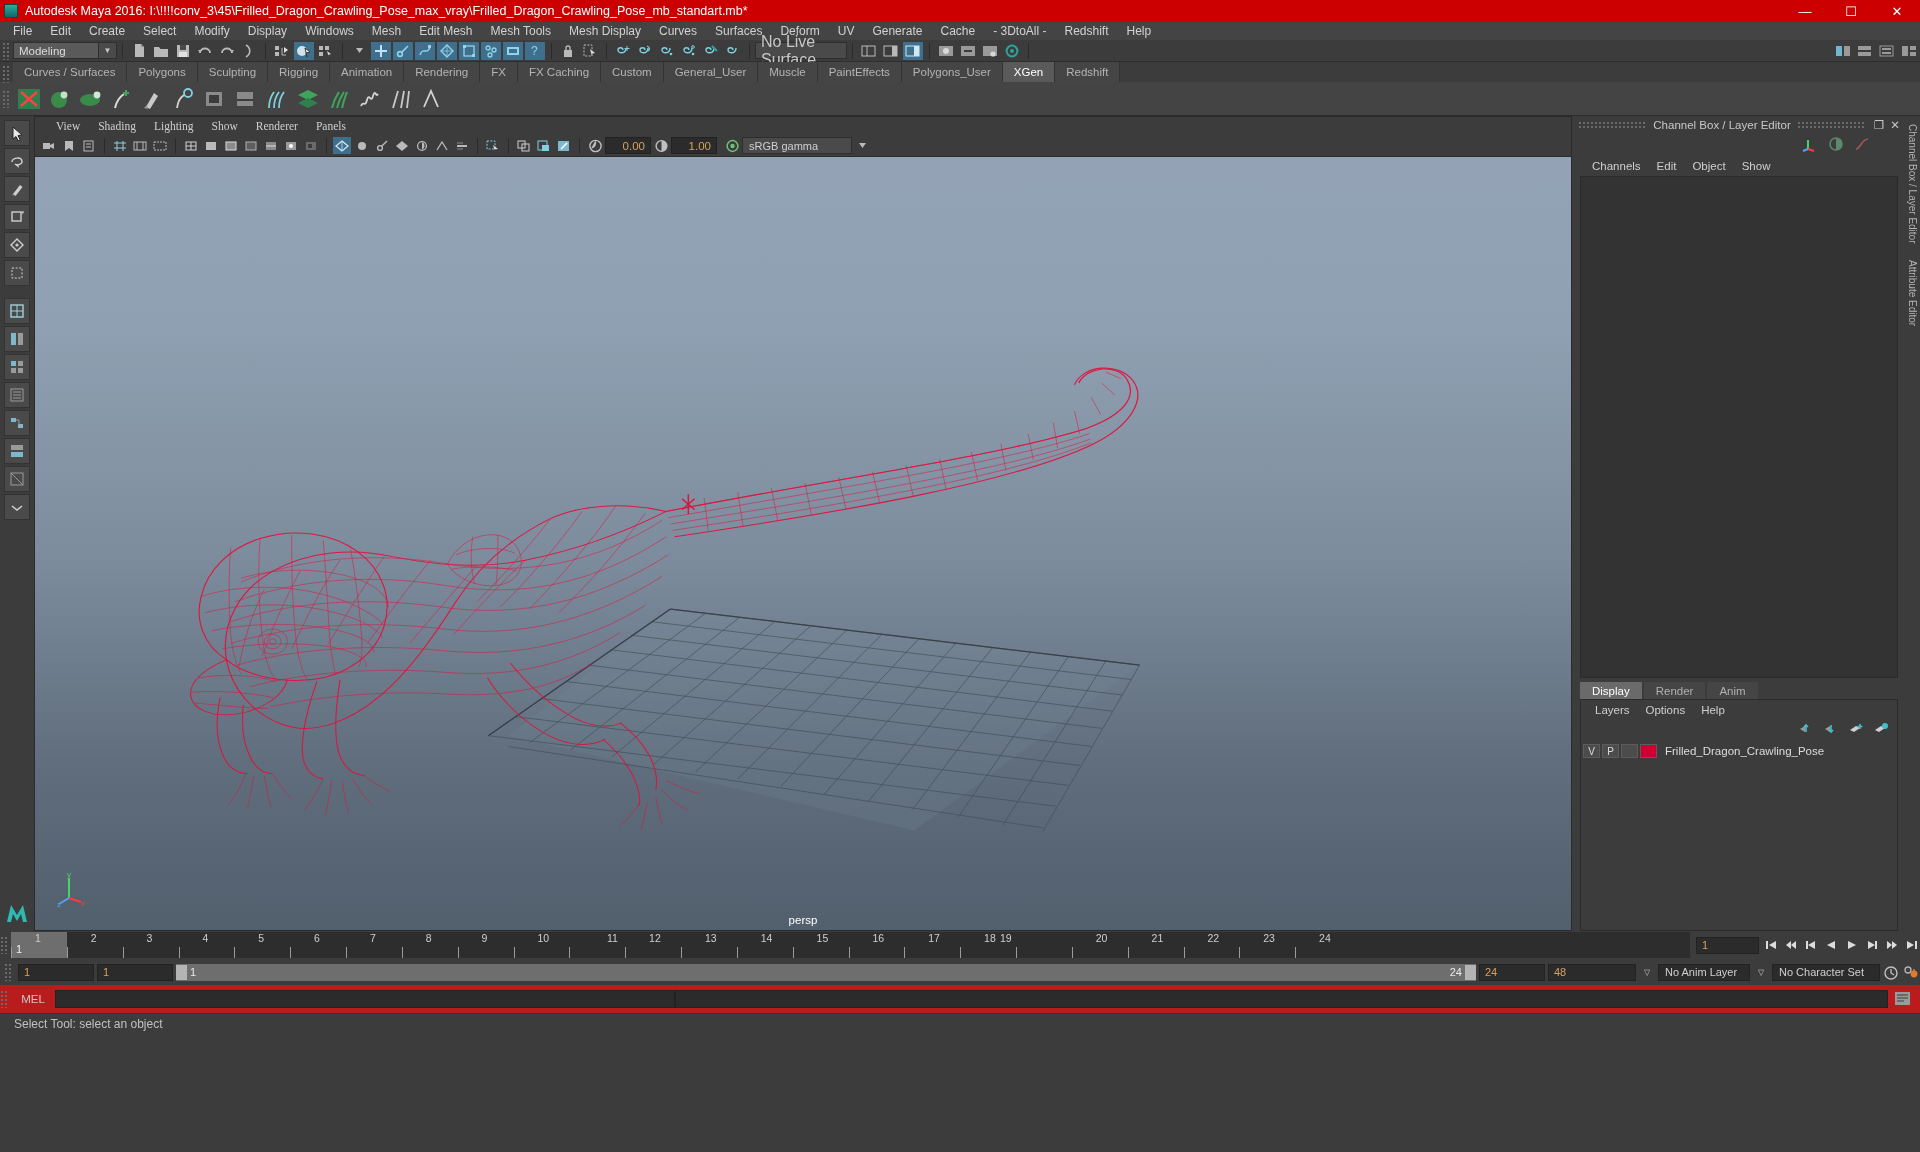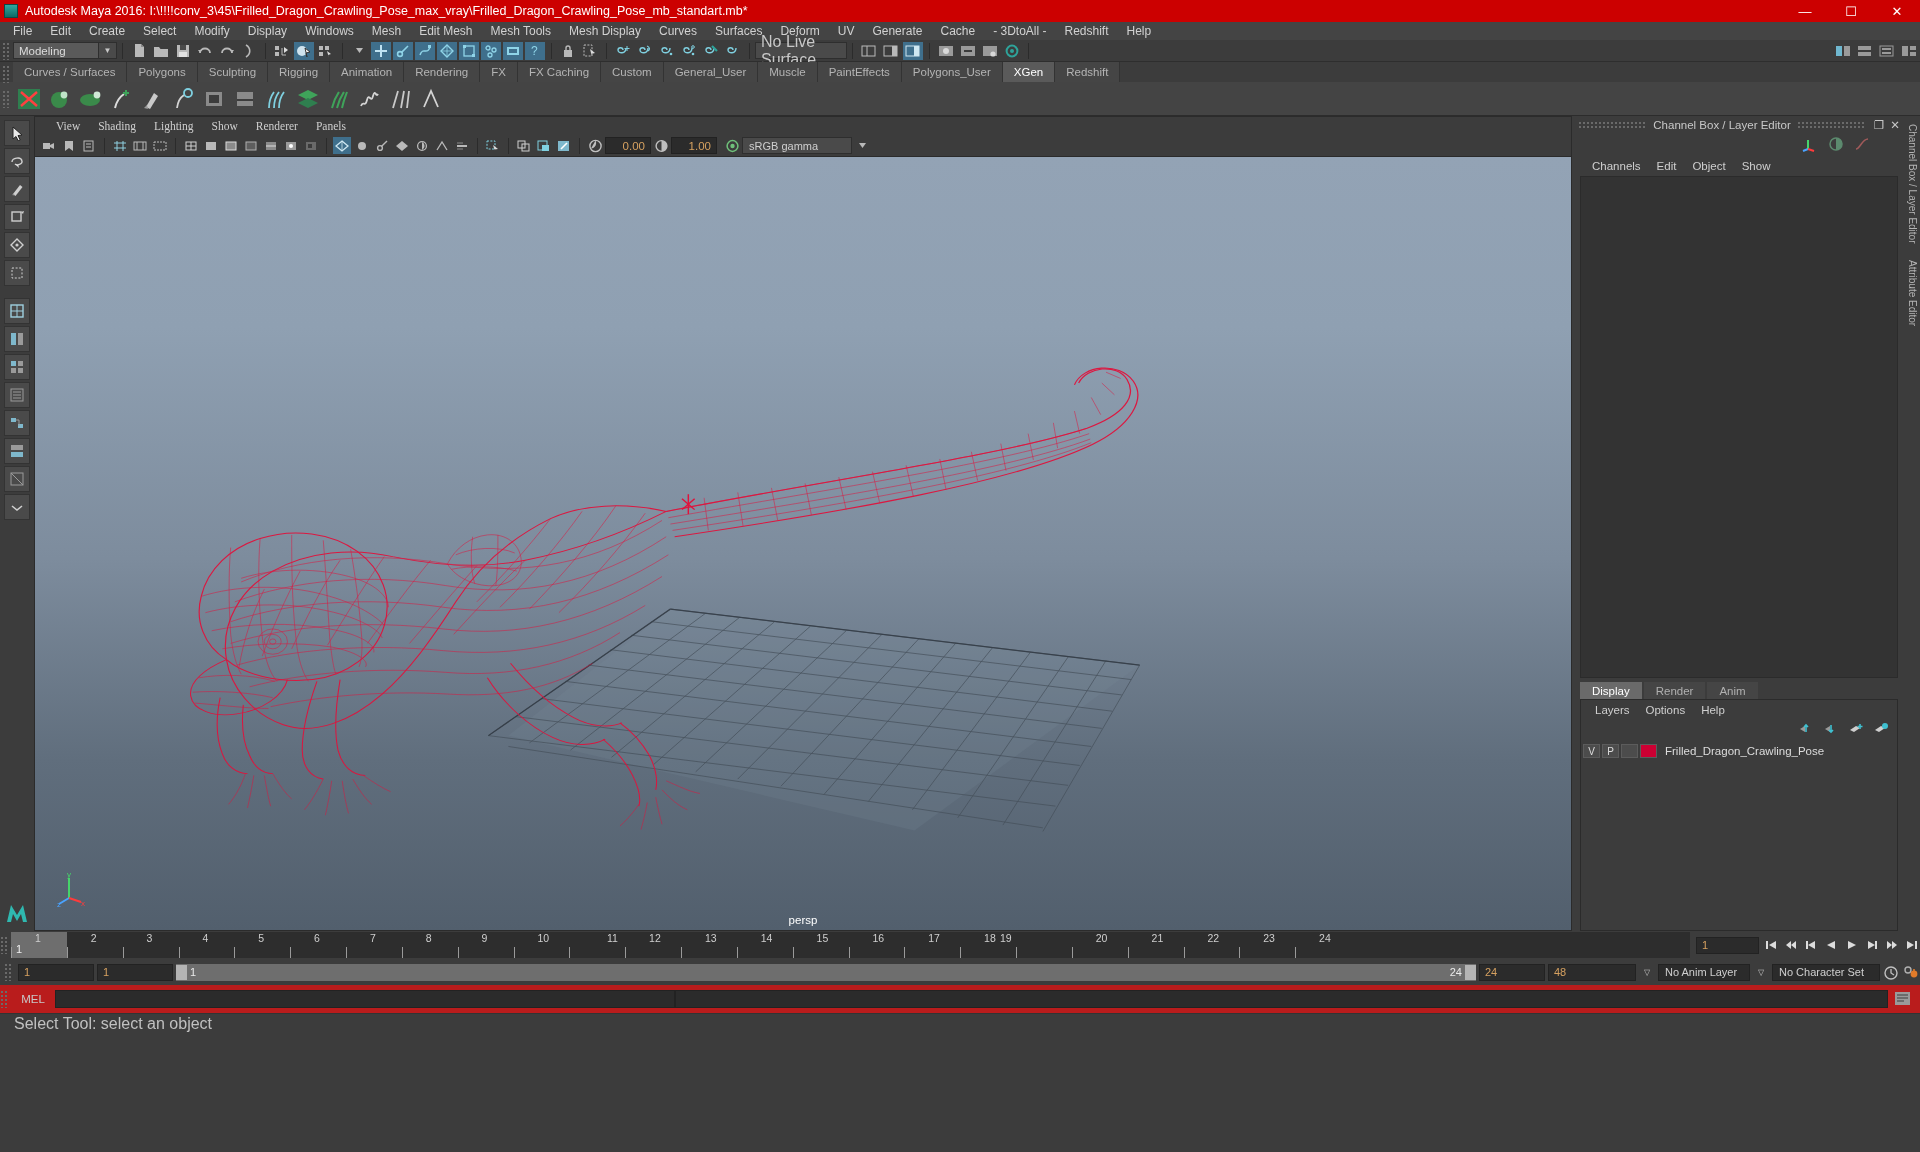--- a/index.html
+++ b/index.html
@@ -143,21 +143,21 @@
     font-size:8px; color:#c0c0c0; }
 
   
   .melbar { height:28px; background:#b91c1c; display:flex; align-items:center; gap:0;
     }
   .mel-lab { width:44px; font-size:11.5px; color:#c8c8c8; text-align:center; }
   .mel-in { width:620px; height:18px; background:#2b2b2b; border:1px solid #222; }
   .mel-out { flex:1; height:18px; background:#2b2b2b; border:1px solid #222; margin-right:32px; }
   .mel-icon { width:22px; height:20px; display:flex; align-items:center; justify-content:center; }
   .helpline { height:20px; background:#3c3c3c; display:flex; align-items:center;
-    font-size:16px; color:#c0c0c0; padding-left:14px; border-top:1px solid #333; }
+    font-size:12px; color:#c0c0c0; padding-left:14px; border-top:1px solid #333; }
 </style>
 </head>
 <body>
 
 <div class="titlebar">
   <div class="app-icon"></div>
   <span>Autodesk Maya 2016: I:\!!!!conv_3\45\Frilled_Dragon_Crawling_Pose_max_vray\Frilled_Dragon_Crawling_Pose_mb_standart.mb*</span>
   <div class="win-btns">
     <div class="win-btn">—</div>
     <div class="win-btn">☐</div>

